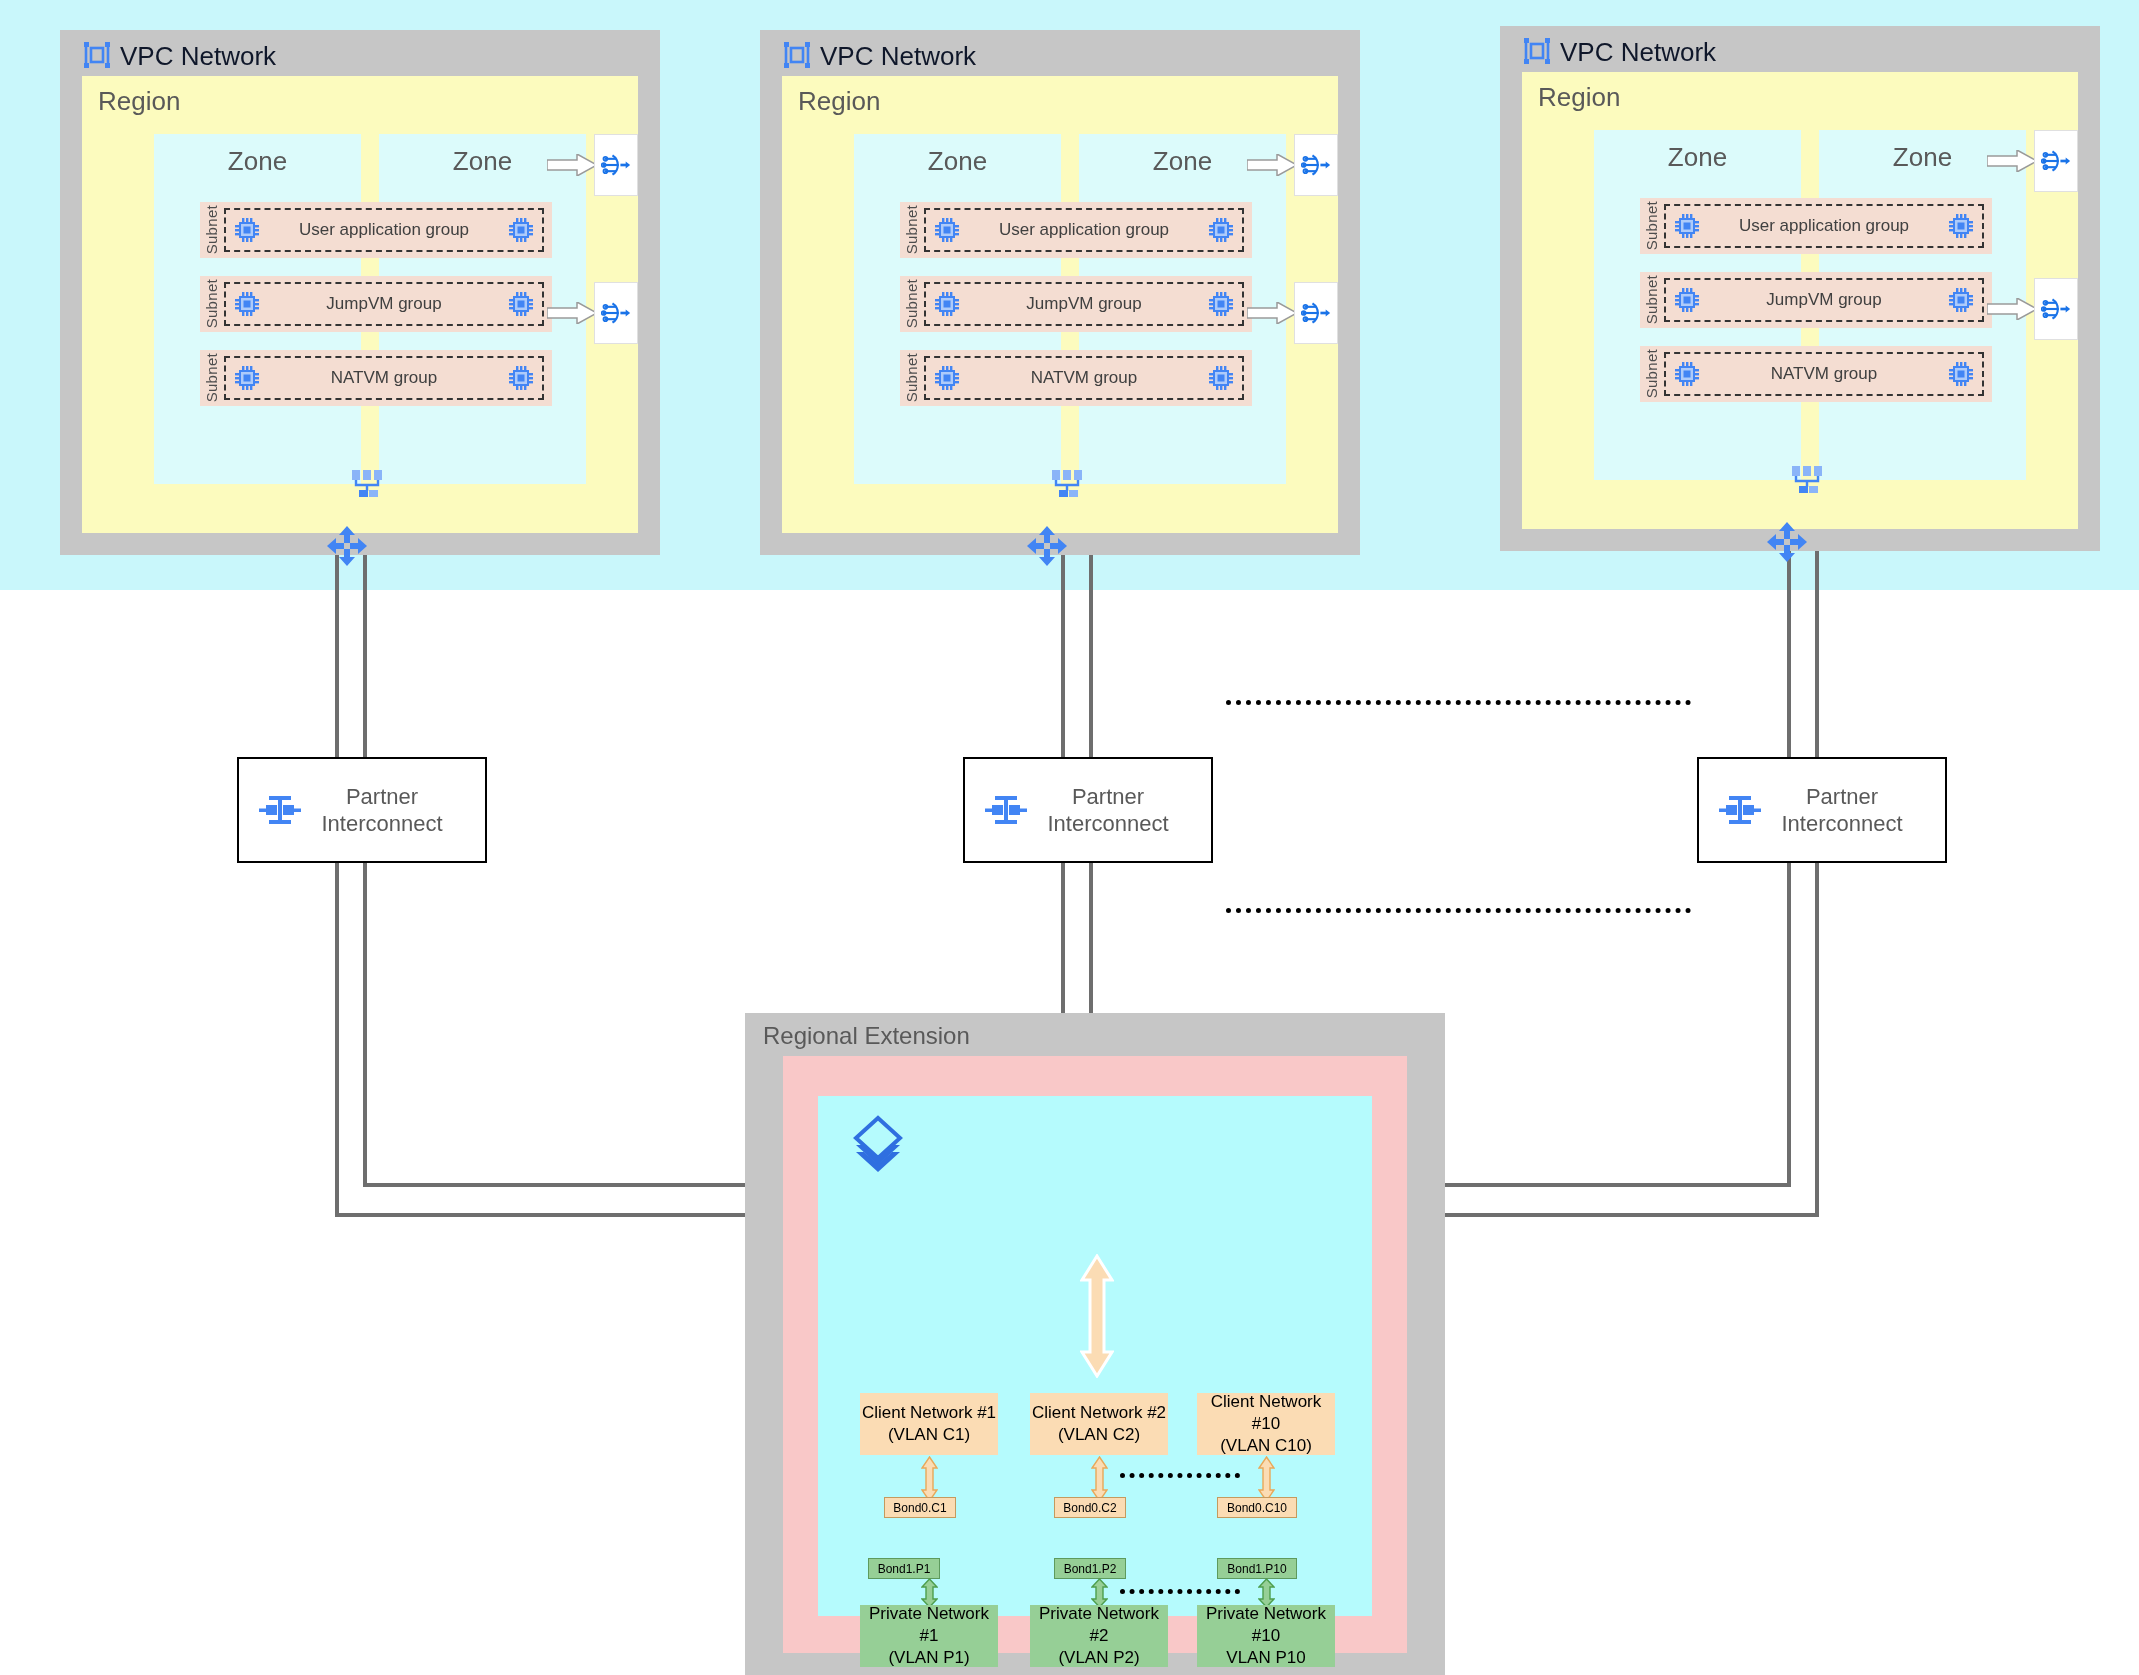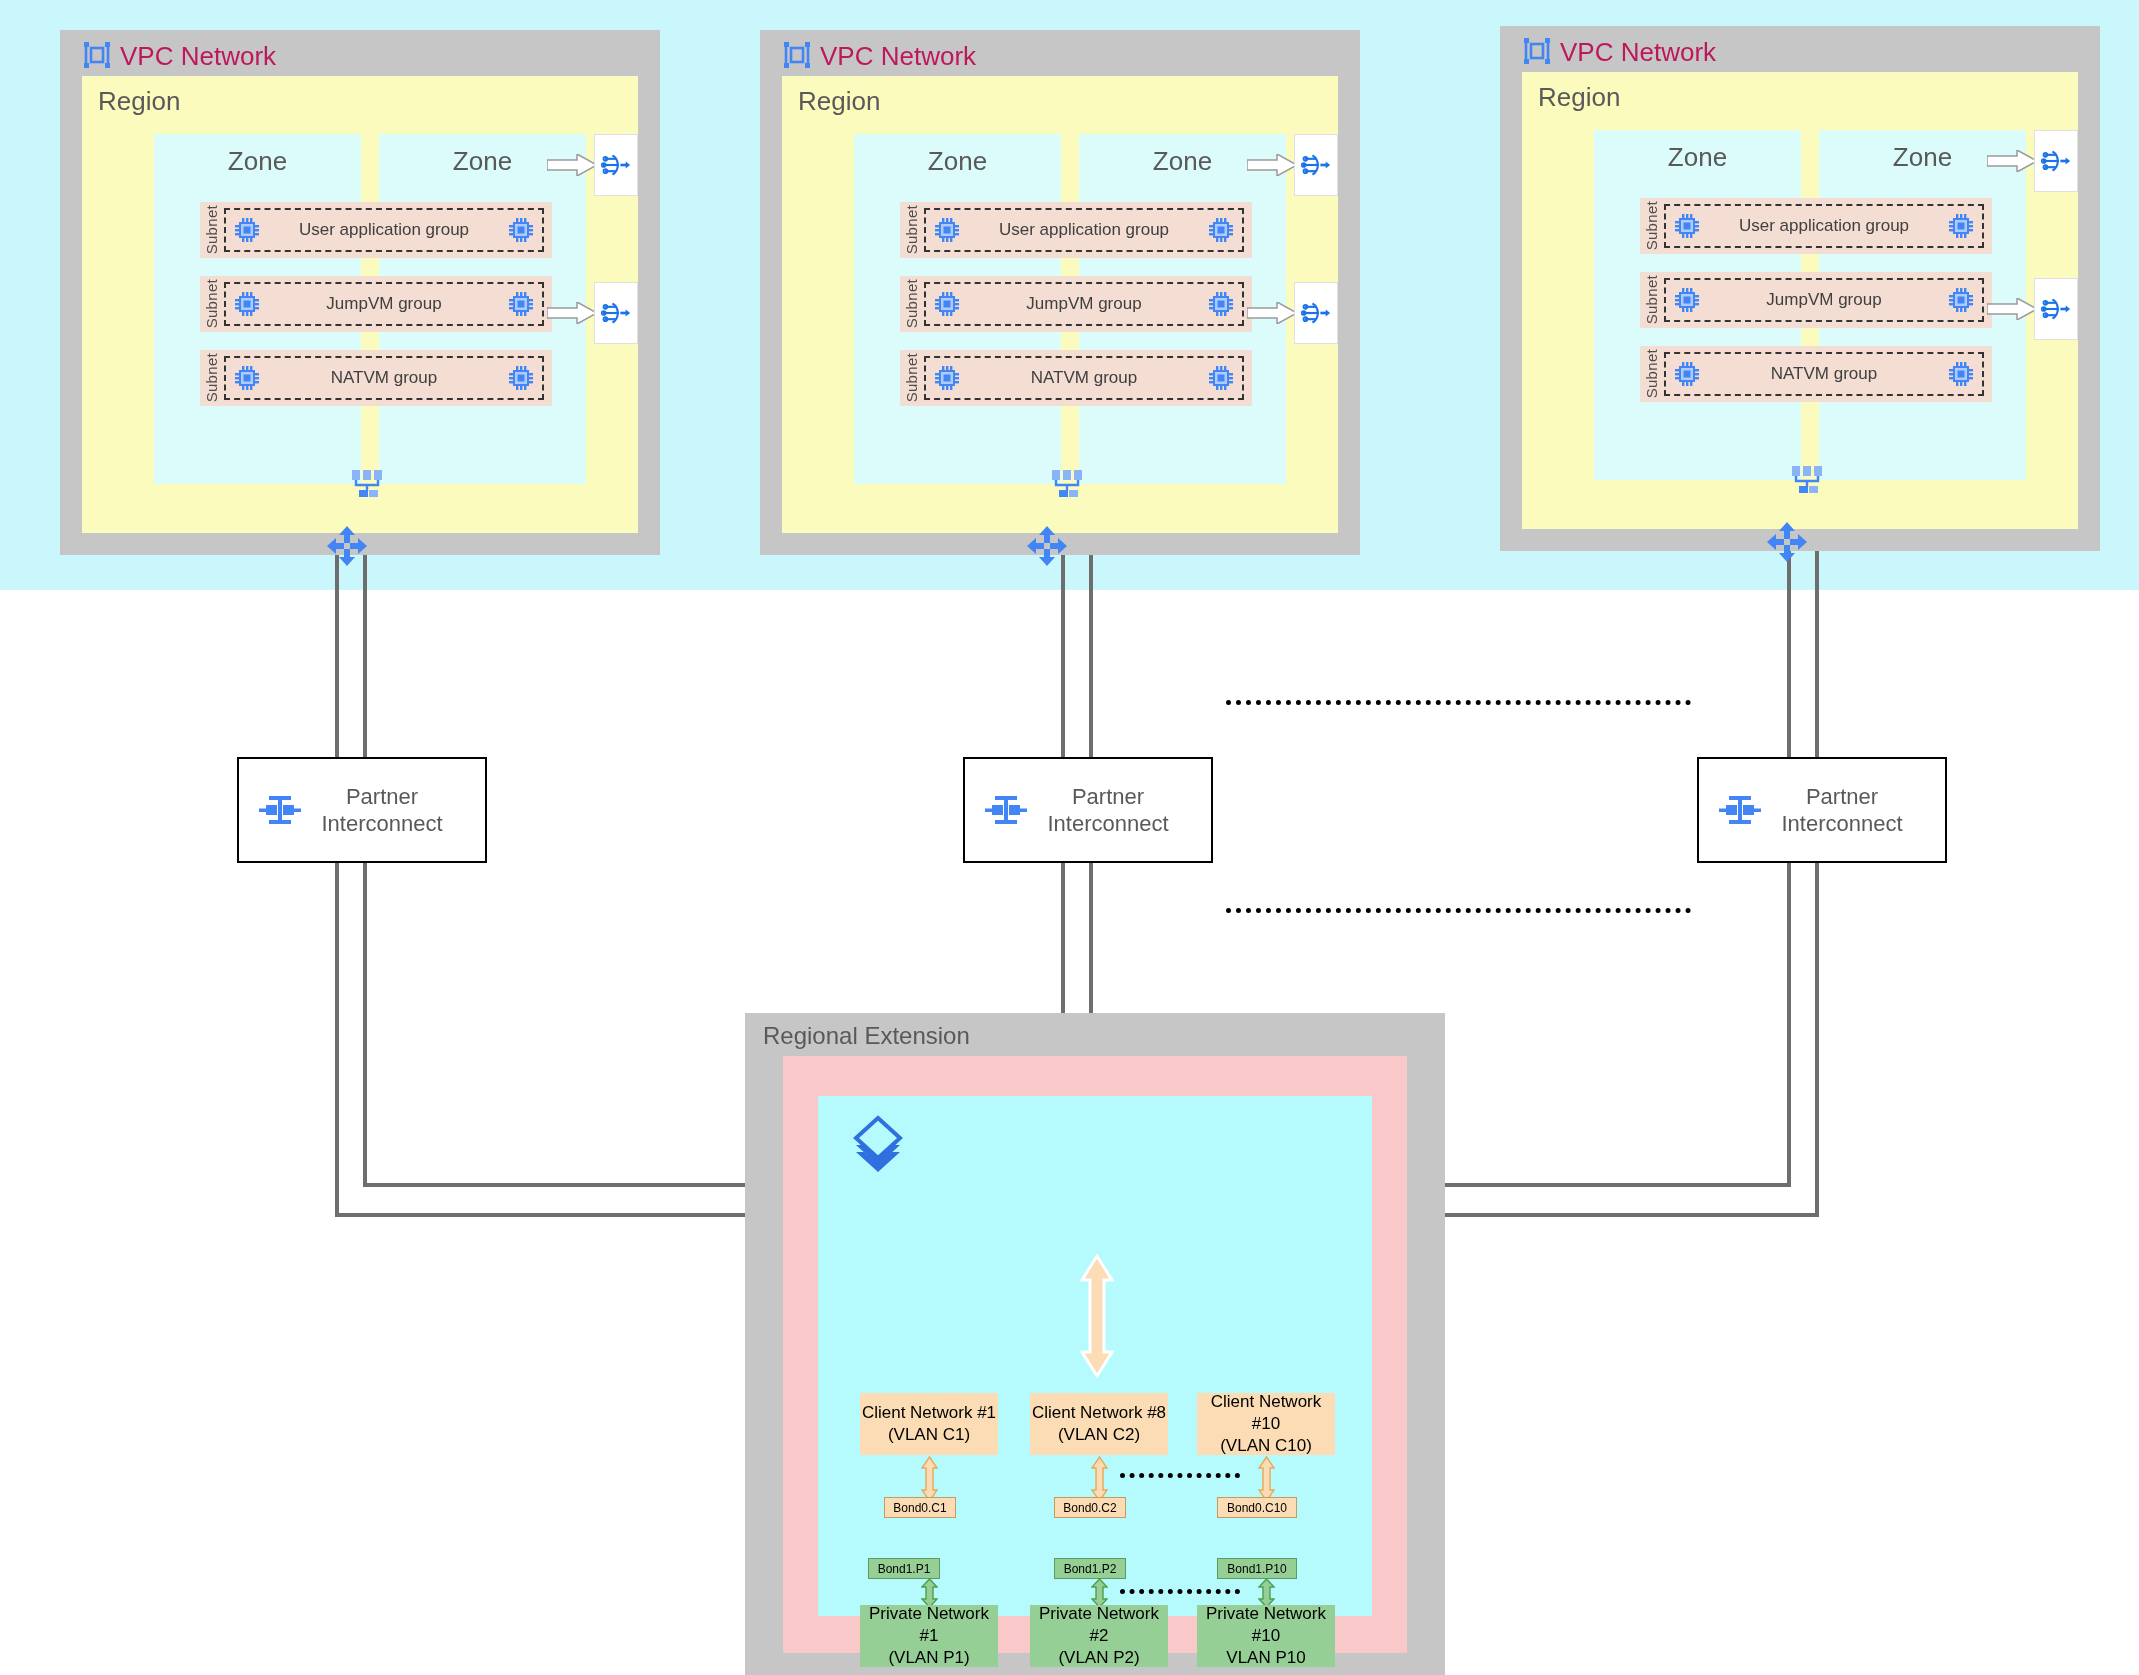--- a/index.html
+++ b/index.html
@@ -6,21 +6,21 @@
   body{width:2139px;height:1675px;position:relative;overflow:hidden;
        font-family:"Liberation Sans","DejaVu Sans",sans-serif;color:#4d4d4d;}
 
   .abs{position:absolute;}
 
   
   #cloud-band{left:0;top:0;width:2139px;height:590px;background:#c9f7fb;}
 
   
   .vpc{position:absolute;top:30px;width:600px;height:525px;background:#c6c6c6;}
-  .vpc-title{position:absolute;left:60px;top:11px;font-size:26px;color:#be185d;white-space:nowrap;}
+  .vpc-title{position:absolute;left:60px;top:11px;font-size:26px;color:#0f172a;white-space:nowrap;}
   .vpc-icon{position:absolute;left:22px;top:10px;width:30px;height:30px;}
   .region{position:absolute;left:22px;top:46px;right:22px;bottom:22px;background:#fcfbbe;}
   .region-title{position:absolute;left:16px;top:10px;font-size:26px;color:#595959;}
   .zones{position:absolute;left:72px;top:58px;width:calc(100% - 124px);height:350px;}
   .zone{position:absolute;top:0;width:calc(50% - 9px);height:100%;background:#dcfbfb;}
   .zone.z1{left:0;}
   .zone.z2{right:0;}
   .zone-label{position:absolute;top:12px;width:100%;text-align:center;font-size:26px;color:#595959;}
 
   .subnet{position:absolute;left:46px;right:34px;height:56px;background:#f4ddd2;display:flex;align-items:center;}
@@ -923,21 +923,21 @@
       </div>
 
       <div class="cn" style="left:42px;">
         <span>
           <span>Client Network #1</span><br>
           <span>(VLAN C1)</span>
         </span>
       </div>
       <div class="cn" style="left:212px;">
         <span>
-          <span>Client Network #8</span><br>
+          <span>Client Network #2</span><br>
           <span>(VLAN C2)</span>
         </span>
       </div>
       <div class="cn" style="left:379px;text-align:center;">
         <span>
           <span>Client Network #10</span><br>
           <span>(VLAN C10)</span>
         </span>
       </div>
 

